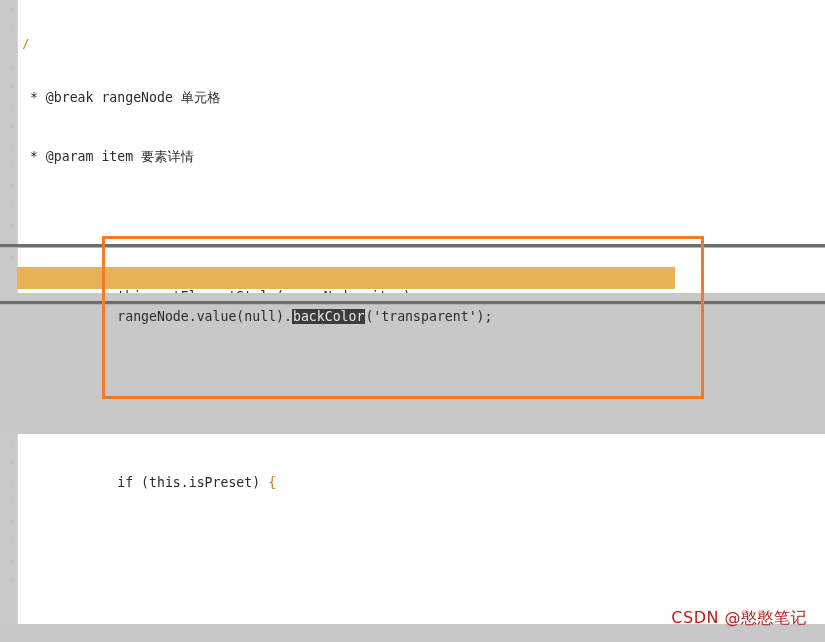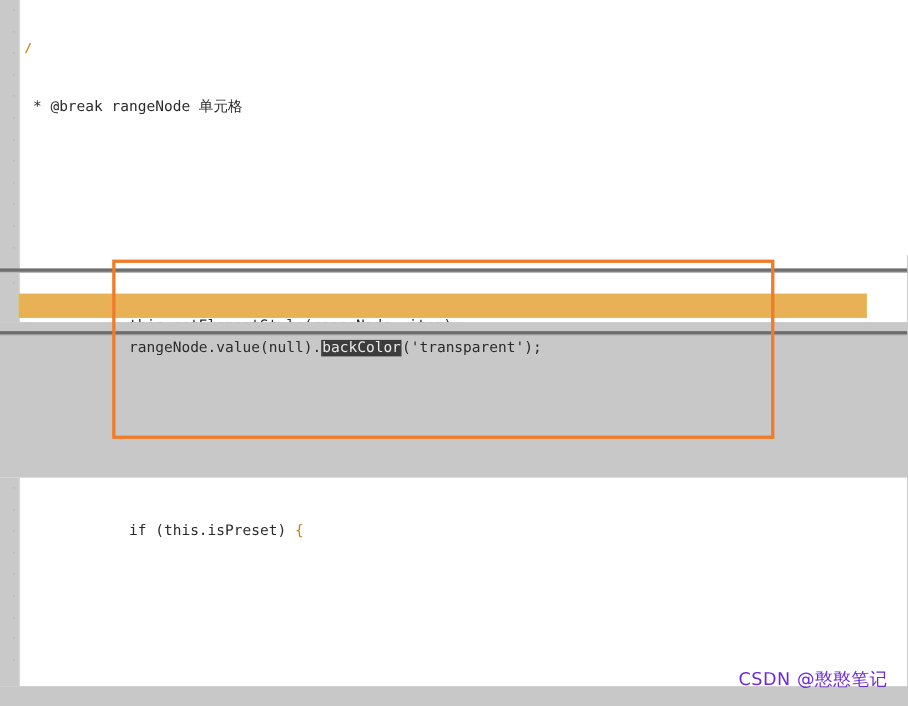--- a/index.html
+++ b/index.html
@@ -73,21 +73,21 @@
     background: #3c3c3c;
     color: #e8e8e8;
     padding: 0 1px;
   }
 
   
   #line-highlight {
     position: absolute;
     left: 0;
     top: 267px;
-    width: 788px;
+    width: 675px;
     height: 22px;
     background: #bef264;
     z-index: 2;
   }
   #line-highlight .hl-gutter {
     position: absolute;
     left: 0; top: 0; bottom: 0;
     width: 17px;
     background: #c9c9c9;
   }
@@ -149,38 +149,39 @@
     background: #c8c8c8;
   }
 
   
   #watermark {
     position: absolute;
     right: 18px;
     top: 608px;
     font-family: "DejaVu Sans", "Liberation Sans", sans-serif;
     font-size: 16px;
-    color: #6d28d9;
+    color: #b91c1c;
     letter-spacing: .5px;
     z-index: 6;
     user-select: none;
   }
 </style>
 </head>
 <body>
 
 <div id="screenshot">
 
   <div class="pane" id="pane-top">
     <div class="gutter">
       <div class="gutter-marks">·<br>·<br>·<br>·<br>·<br>·<br>·<br>·<br>·<br>·<br>·<br>·<br>·<br>·</div>
     </div>
     <div class="code">
       <span class="ln" style="height:10px;overflow:hidden;line-height:10px;"><span class="brace">/</span></span>
       <span class="ln"> * @break rangeNode 单元格</span>
+      <span class="ln"> * @param item 要素详情</span>
       
       
       
       
       
       
       
       
       
       

